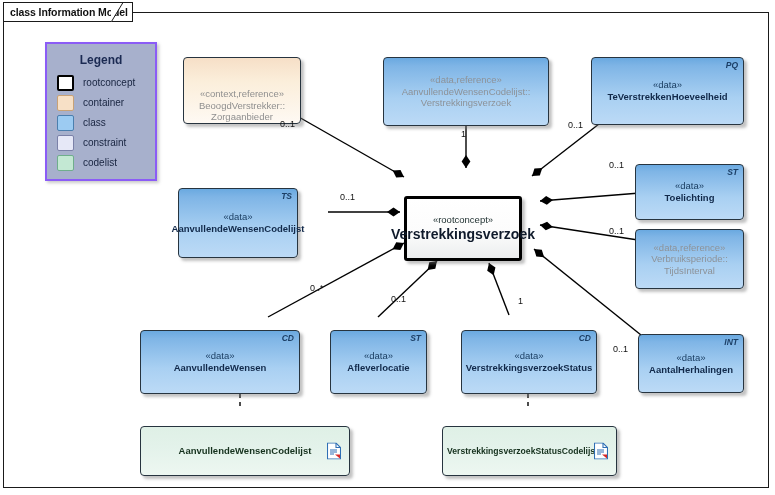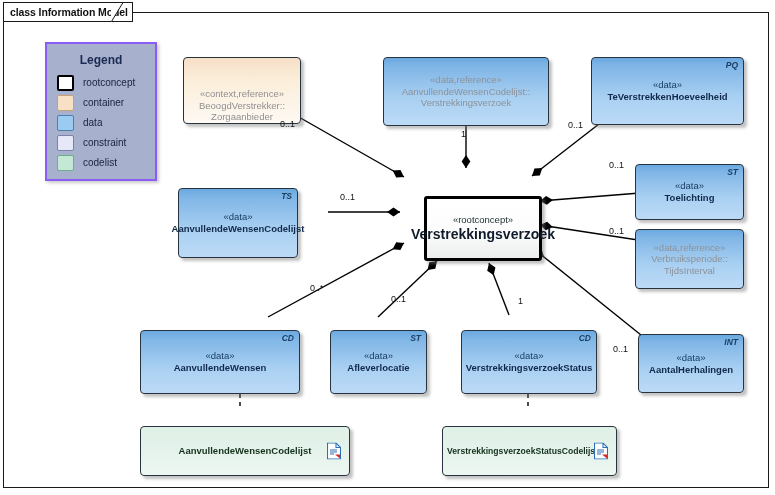--- a/index.html
+++ b/index.html
@@ -152,21 +152,21 @@
     <div class="lg-row">
       <span class="sw rootconcept"></span>
       <span class="lbl">rootconcept</span>
     </div>
     <div class="lg-row">
       <span class="sw container"></span>
       <span class="lbl">container</span>
     </div>
     <div class="lg-row">
       <span class="sw data"></span>
-      <span class="lbl">data</span>
+      <span class="lbl">class</span>
     </div>
     <div class="lg-row">
       <span class="sw constraint"></span>
       <span class="lbl">constraint</span>
     </div>
     <div class="lg-row">
       <span class="sw codelist"></span>
       <span class="lbl">codelist</span>
     </div>
   </div>
@@ -200,21 +200,21 @@
     <span class="nm2">Verbruiksperiode::</span>
     <span class="nm2">TijdsInterval</span>
   </div>
 
   <div class="node data" style="left:178px;top:172px;width:120px;height:70px;">
     <span class="tag">TS</span>
     <span class="stereo">«data»</span>
     <span class="nm">AanvullendeWensenCodelijst</span>
   </div>
 
-  <div class="node root" style="left:424px;top:180px;width:118px;height:65px;z-index:5;">
+  <div class="node root" style="left:404px;top:180px;width:118px;height:65px;z-index:5;">
     <span class="stereo">«rootconcept»</span>
     <span class="nm">Verstrekkingsverzoek</span>
   </div>
 
   <div class="node data" style="left:140px;top:314px;width:160px;height:64px;">
     <span class="tag">CD</span>
     <span class="stereo">«data»</span>
     <span class="nm">AanvullendeWensen</span>
   </div>
 

